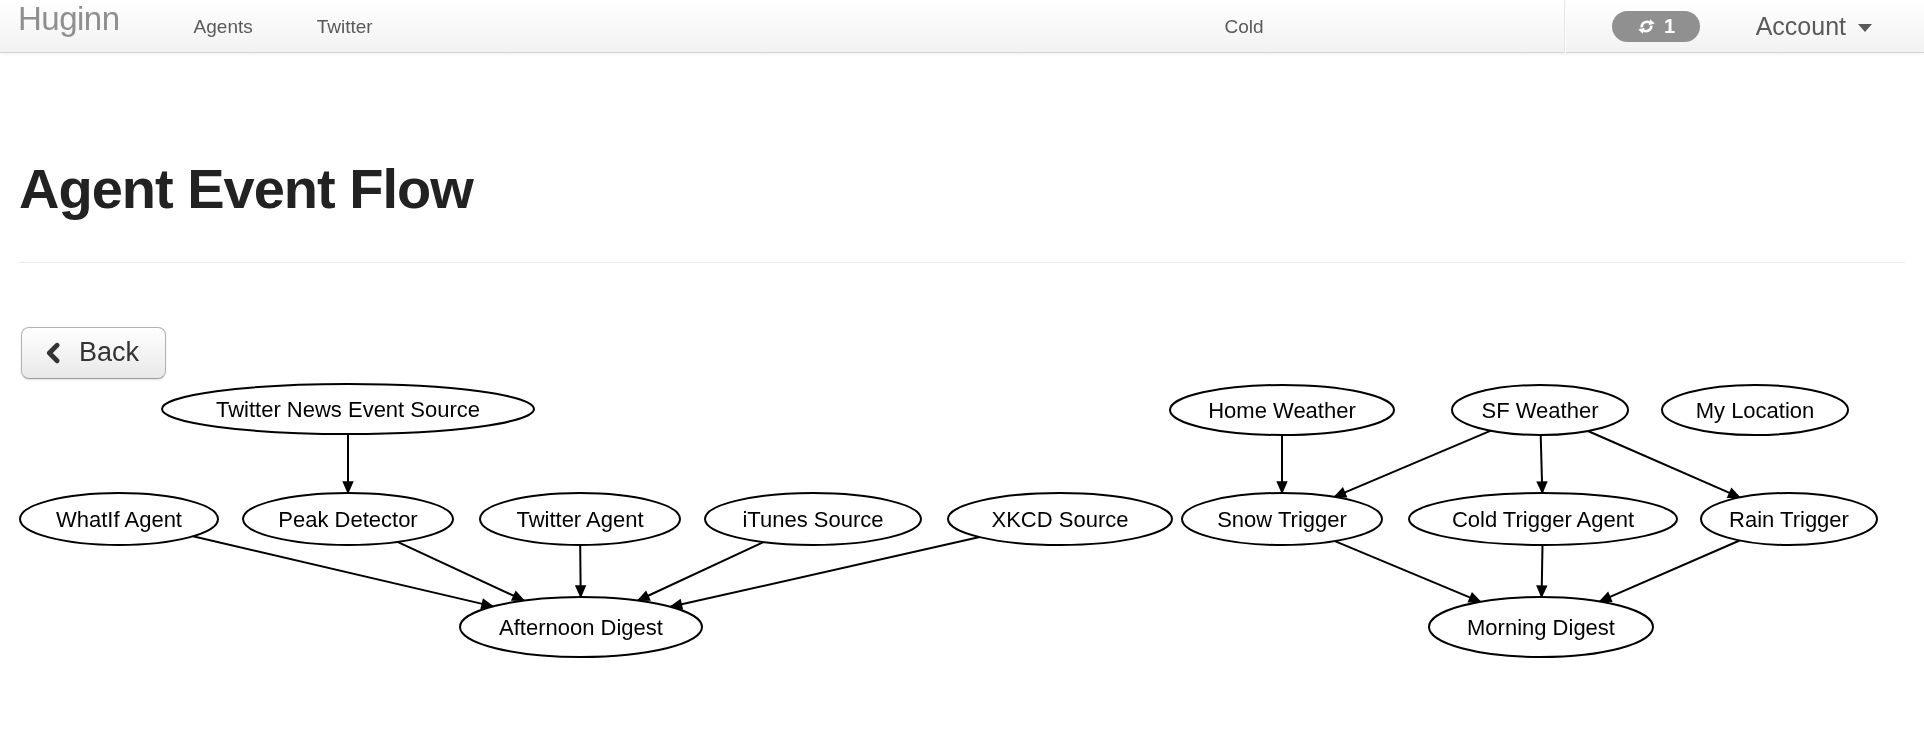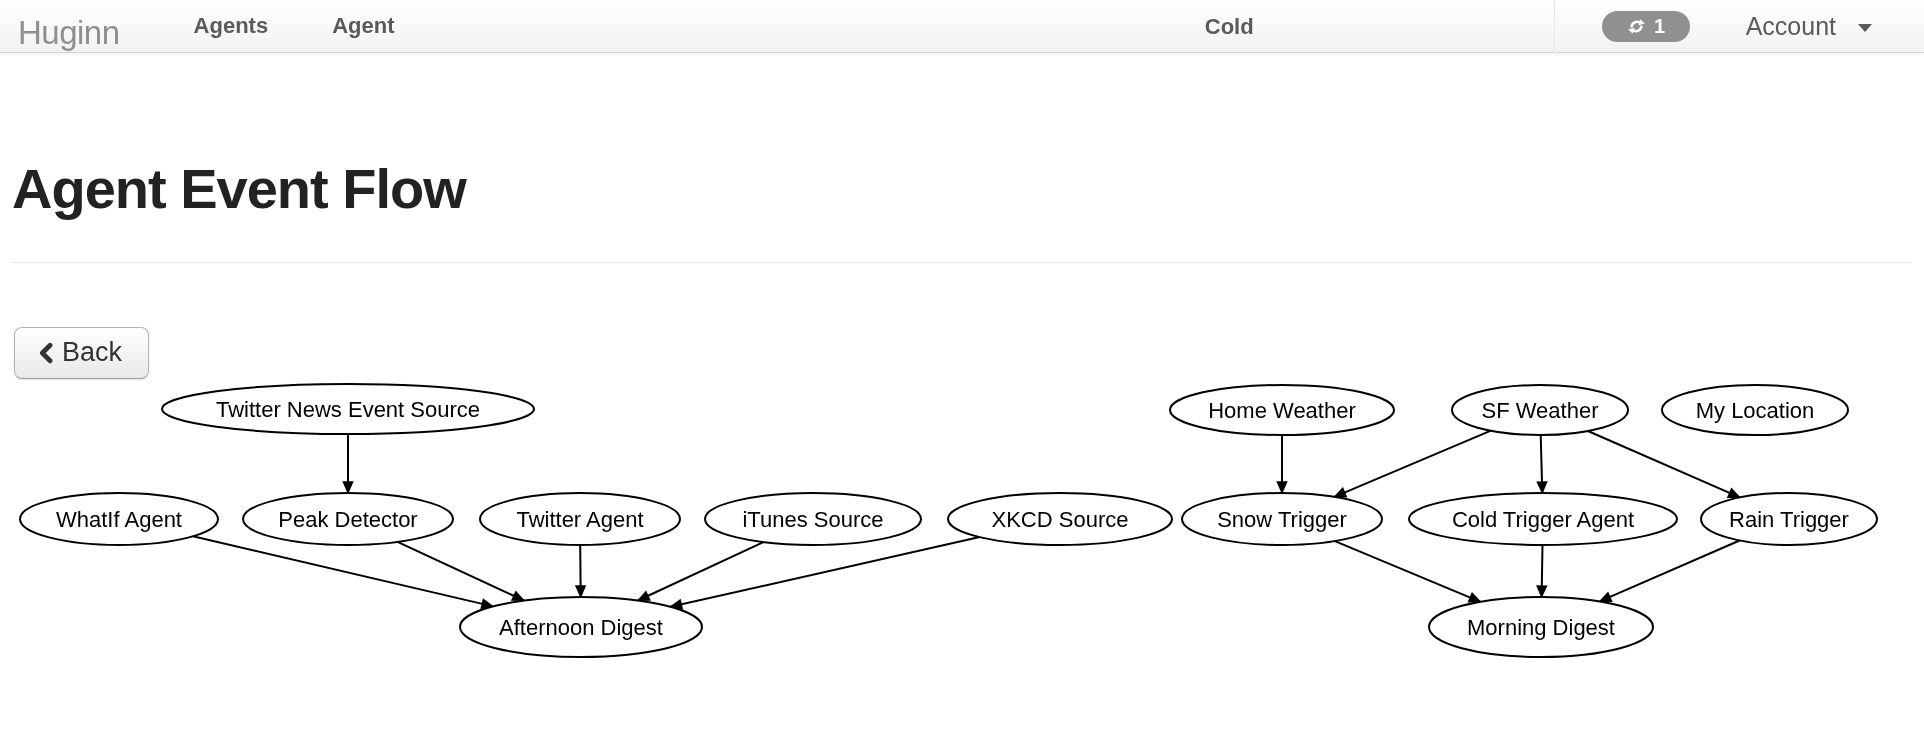--- a/index.html
+++ b/index.html
@@ -11,62 +11,62 @@
   }
   
   .navbar {
     height: 53px; width: 100%;
     background: linear-gradient(#ffffff, #f2f2f2);
     border-bottom: 1px solid #d4d4d4;
     box-shadow: 0 1px 4px rgba(0,0,0,0.065);
     display: flex; align-items: stretch;
     padding: 0 0 0 18px;
   }
-  .nav-left { display: flex; align-items: flex-end; }
+  .nav-left { display: flex; align-items: flex-start; }
   .brand {
     font-size: 33px; color: #8f8f8f; text-decoration: none;
     margin-right: 74px; letter-spacing: -0.5px;
   }
   .nav-link {
-    font-size: 22px; color: #5a5a5a; text-decoration: none;
-    margin-right: 64px; line-height: 53px; font-weight: bold;
+    font-size: 19px; color: #5a5a5a; text-decoration: none;
+    margin-right: 64px; line-height: 53px;
   }
   .nav-right { display: flex; align-items: center; margin-left: auto; }
   .admin-link { margin-right: 300px; }
   .nav-divider {
     width: 0; height: 53px;
     border-left: 1px solid #e6e6e6; border-right: 1px solid #fbfbfb;
   }
   .queue-badge {
     margin-left: 46px;
     background: #909090; border-radius: 16px;
     height: 31px; min-width: 88px; padding: 0 14px;
     display: flex; align-items: center; justify-content: center; gap: 7px;
     cursor: pointer;
   }
   .queue-badge .refresh-ic { width: 21px; height: 21px; display: block; }
   .queue-count { color: #ffffff; font-size: 20px; font-weight: bold; }
-  .account { display: flex; align-items: center; margin-left: 56px; margin-right: 52px; cursor: pointer; gap: 10px; }
+  .account { display: flex; align-items: center; margin-left: 56px; margin-right: 52px; cursor: pointer; }
   .account-label { font-size: 25px; color: #5a5a5a; }
   .caret-down {
     width: 0; height: 0; margin-left: 12px; margin-top: 3px;
     border-left: 7px solid transparent; border-right: 7px solid transparent;
     border-top: 8px solid #5a5a5a;
   }
   
-  .content { padding: 0 12px; }
+  .content { padding: 0 19px; }
   h1.page-title {
     margin-top: 104px;
     font-size: 56px; font-weight: bold; color: #222222;
     letter-spacing: -1px; line-height: 1.15;
   }
   hr.title-rule { border: none; border-top: 1px solid #e9e9e9; margin-top: 41px; }
   .back-btn {
     margin-top: 64px; margin-left: 2px;
-    display: inline-flex; align-items: center; gap: 6px;
+    display: inline-flex; align-items: center; gap: 16px;
     font-family: "Liberation Sans", sans-serif;
     font-size: 27px; color: #333333;
     background: linear-gradient(#ffffff, #e8e8e8);
     border: 1px solid #b3b3b3; border-bottom-color: #9e9e9e;
     border-radius: 8px;
     padding: 9px 26px 10px 22px;
     box-shadow: 0 1px 2px rgba(0,0,0,0.12), inset 0 1px 0 rgba(255,255,255,0.6);
     cursor: pointer;
   }
   .back-btn .chevron-ic { width: 19px; height: 22px; display: block; }
@@ -80,21 +80,21 @@
     font-size: 22px; fill: #000000; text-anchor: middle;
   }
 </style>
 </head>
 <body>
 
 <nav class="navbar">
   <div class="nav-left">
     <a class="brand" href="#">Huginn</a>
     <a class="nav-link" href="#">Agents</a>
-    <a class="nav-link" href="#">Agent</a>
+    <a class="nav-link" href="#">Twitter</a>
   </div>
   <div class="nav-right">
     <a class="nav-link admin-link" href="#">Cold</a>
     <div class="nav-divider"></div>
     <div class="queue-badge">
       <svg class="refresh-ic" viewBox="0 0 24 24">
         <path d="M6.5,13 A6,6 0 0 1 16.5,8.2" fill="none" stroke="#ffffff" stroke-width="3"></path>
         <polygon points="16.2,3.6 21.4,8.6 14.4,10.6" fill="#ffffff"></polygon>
         <path d="M17.5,11 A6,6 0 0 1 7.5,15.8" fill="none" stroke="#ffffff" stroke-width="3"></path>
         <polygon points="7.8,20.4 2.6,15.4 9.6,13.4" fill="#ffffff"></polygon>

